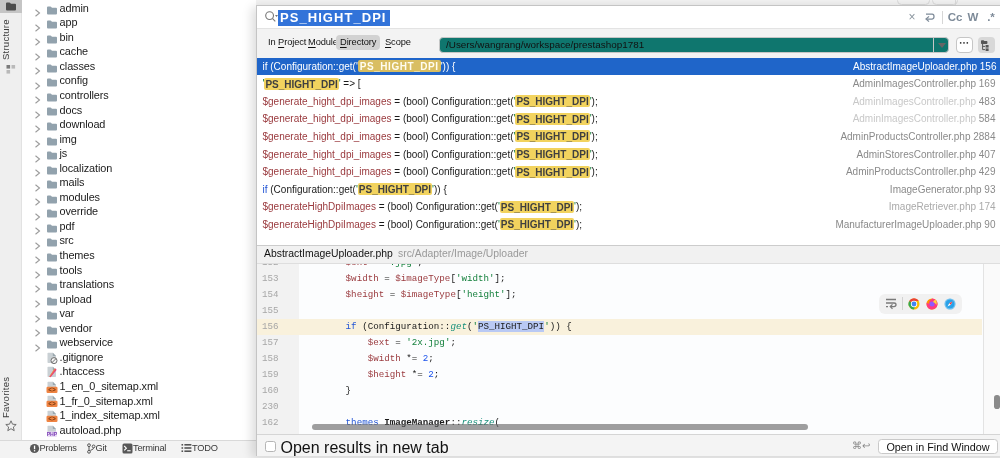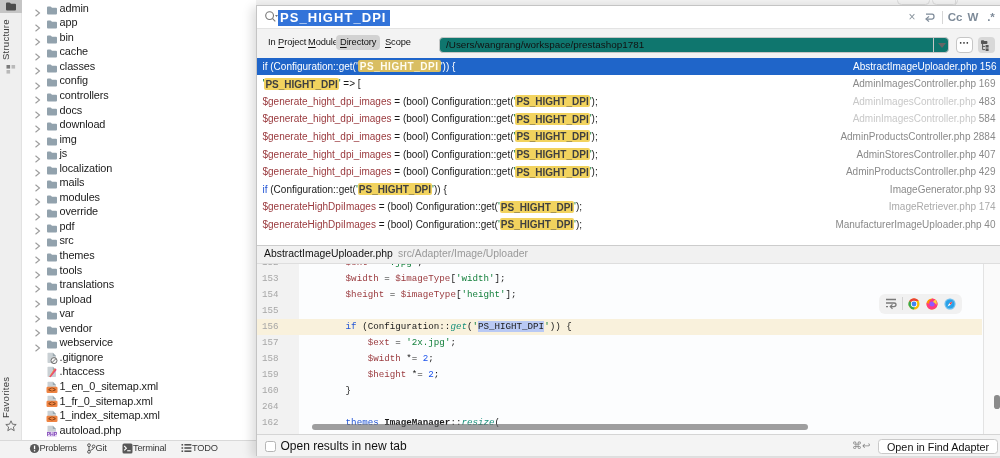--- a/index.html
+++ b/index.html
@@ -69,21 +69,21 @@
 .lnum { position:absolute; left:5px; color:#a6a6a6; }
 .ctxt { position:absolute; left:44.5px; }
 .st { color:#14803c; } .kw2 { color:#2255d5; } .fnc { color:#18907b; font-style:italic; }
 .nm { color:#1750eb; } .cs { background:#b9c9f4; }
 #hscroll { position:absolute; left:54.5px; top:159.5px; width:496px; height:6.5px; background:rgba(100,100,100,0.62); border-radius:3.5px; }
 #vscroll { position:absolute; left:737px; top:130.5px; width:5.5px; height:14px; background:#8a8a8a; border-radius:2.8px; }
 #btoolbar { position:absolute; left:622px; top:30px; width:83px; height:19.5px; background:rgba(240,240,240,0.92); border-radius:6px; }
 
 #pbottom { position:absolute; left:0; top:428px; width:743px; height:21.5px; background:#f4f4f4; border-top:1px solid #d5d5d5; }
 #cbox { position:absolute; left:7.5px; top:5.5px; width:11px; height:11px; background:#fff; border:1px solid #b5b5b5; border-radius:2.5px; }
-#cblbl { position:absolute; left:23.5px; top:4px; font-size:12px; color:#111; }
+#cblbl { position:absolute; left:23.5px; top:4px; font-size:16px; color:#111; }
 #keyhint { position:absolute; left:595px; top:4.5px; font-size:10px; color:#888; }
 #findbtn { position:absolute; left:621px; top:3.5px; width:120px; height:15.5px; background:#fff; border:1px solid #c9c9c9;
   border-radius:3.5px; font-size:10.8px; color:#111; text-align:center; line-height:14px; }
 </style></head>
 <body>
 <div id="tree">
 <div class="trow" style="top:0.0px">
       <span class="tch"><svg width="7" height="8" viewBox="0 0 7 8">
           <path d="M1.5 0.8 L5.5 4 L1.5 7.2" fill="none" stroke="#9b9b9b" stroke-width="1.1"></path>
         </svg></span>
@@ -475,21 +475,21 @@
 <div class="rrow" style="top:174.9px">
       <span class="rl"><span class="kw">if</span> (Configuration::get(<span class="q">'</span><span class="hl">PS_HIGHT_DPI</span><span class="q">'</span>)) {</span>
       <span class="rr"><span class="fn">ImageGenerator.php 93</span></span>
     </div>
 <div class="rrow" style="top:192.5px">
       <span class="rl"><span class="mr">$generateHighDpiImages</span> = (bool) Configuration::get(<span class="q">'</span><span class="hl">PS_HIGHT_DPI</span><span class="q">'</span>);</span>
       <span class="rr"><span class="fnm">ImageRetriever.php 174</span></span>
     </div>
 <div class="rrow" style="top:210.1px">
       <span class="rl"><span class="mr">$generateHighDpiImages</span> = (bool) Configuration::get(<span class="q">'</span><span class="hl">PS_HIGHT_DPI</span><span class="q">'</span>);</span>
-      <span class="rr"><span class="fn">ManufacturerImageUploader.php 40</span></span>
+      <span class="rr"><span class="fn">ManufacturerImageUploader.php 90</span></span>
     </div>
  <div id="phead">
       <b>AbstractImageUploader.php</b>
       <span>src/Adapter/Image/Uploader</span>
     </div>
  <div id="pcode">
   <div id="gutter"></div>
 <div class="cline" style="top:-8.90px">
         <span class="lnum">152</span>
         <span class="ctxt">&nbsp;&nbsp;&nbsp;&nbsp;&nbsp;&nbsp;&nbsp;&nbsp;<span class="mr">$ext</span> = <span class="st">'.jpg'</span>;</span>
@@ -520,21 +520,21 @@
       </div>
 <div class="cline" style="top:102.75px">
         <span class="lnum">159</span>
         <span class="ctxt">&nbsp;&nbsp;&nbsp;&nbsp;&nbsp;&nbsp;&nbsp;&nbsp;&nbsp;&nbsp;&nbsp;&nbsp;<span class="mr">$height</span> *= <span class="nm">2</span>;</span>
       </div>
 <div class="cline" style="top:118.70px">
         <span class="lnum">160</span>
         <span class="ctxt">&nbsp;&nbsp;&nbsp;&nbsp;&nbsp;&nbsp;&nbsp;&nbsp;}</span>
       </div>
 <div class="cline" style="top:134.65px">
-        <span class="lnum">264</span>
+        <span class="lnum">230</span>
         <span class="ctxt"></span>
       </div>
 <div class="cline" style="top:150.60px">
         <span class="lnum">162</span>
         <span class="ctxt">&nbsp;&nbsp;&nbsp;&nbsp;&nbsp;&nbsp;&nbsp;&nbsp;<span class="kw2">themes</span> <b>ImageManager</b>::<span class="fnc">resize</span>(</span>
       </div>
   <div id="estripe"></div>
   <div id="btoolbar">
     <svg width="13" height="12" viewBox="0 0 13 12" style="position:absolute;left:6px;top:4px;">
           <path d="M1 1.5 L11 1.5 M1 5 L9 5 Q11 5 11 6.8 Q11 8.6 9 8.6 L6 8.6 M1 8.6 L3 8.6" fill="none" stroke="#7a7a7a" stroke-width="1.3"></path>
@@ -563,15 +563,15 @@
           <path d="M17 7 L10.5 10.5 L13.5 13.5 Z" fill="#f33"></path>
         </svg>
   </div>
   <div id="hscroll"></div>
   <div id="vscroll"></div>
  </div>
  <div id="pbottom">
   <div id="cbox"></div>
   <div id="cblbl">Open results in new tab</div>
   <div id="keyhint">⌘↩</div>
-  <div id="findbtn">Open in Find Adapter</div>
+  <div id="findbtn">Open in Find Window</div>
  </div>
 </div>
 
 </body></html>

